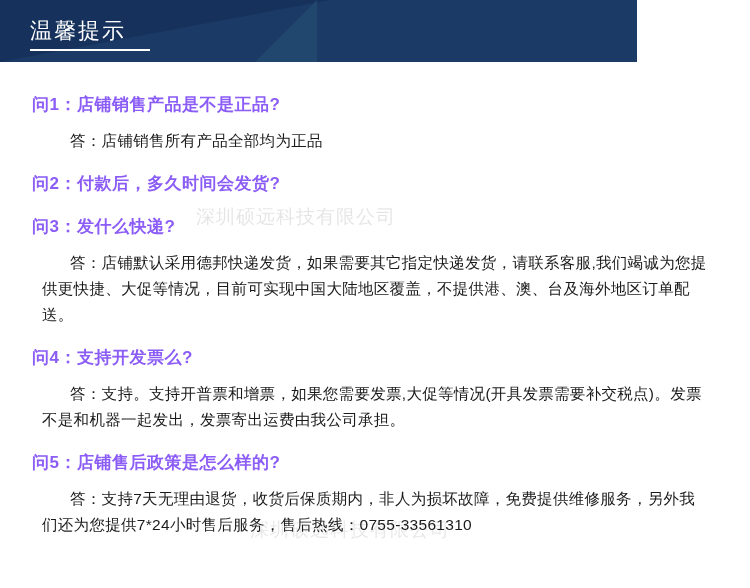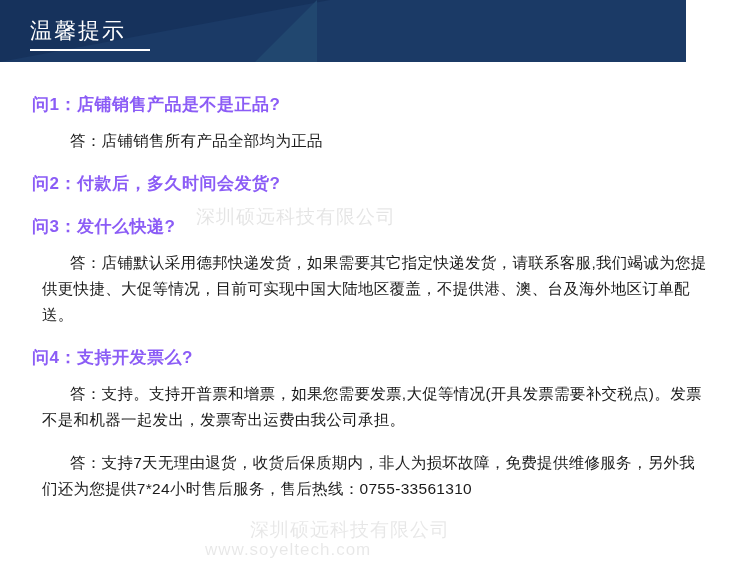--- a/index.html
+++ b/index.html
@@ -16,21 +16,21 @@
   .page {
     position: relative;
     width: 750px;
     height: 588px;
     background: #ffffff;
     box-sizing: border-box;
   }
   
   .header {
     position: relative;
-    width: 686px;
+    width: 637px;
     height: 62px;
     overflow: hidden;
   }
   .header-bg-dark {
     position: absolute;
     left: 0;
     top: 0;
     width: 750px;
     height: 62px;
     background: #1b3a66;
@@ -124,21 +124,20 @@
     <div class="header-bg-tri"></div>
     <div class="header-slash"></div>
     <div class="header-title">温馨提示</div>
     <div class="header-underline"></div>
   </div>
 
   <div class="content">
 
     <div class="watermark wm1">深圳硕远科技有限公司</div>
     <div class="watermark wm2">深圳硕远科技有限公司</div>
-    <div class="watermark wm3">www.soyeltech.com</div>
 
     <div class="qa-block">
       <p class="question">问1：店铺销售产品是不是正品?</p>
       <p class="answer">答：店铺销售所有产品全部均为正品</p>
     </div>
 
     <div class="qa-block">
       <p class="question">问2：付款后，多久时间会发货?</p>
     </div>
 
@@ -146,17 +145,18 @@
       <p class="question">问3：发什么快递?</p>
       <p class="answer">答：店铺默认采用德邦快递发货，如果需要其它指定快递发货，请联系客服,我们竭诚为您提供更快捷、大促等情况，目前可实现中国大陆地区覆盖，不提供港、澳、台及海外地区订单配送。</p>
     </div>
 
     <div class="qa-block">
       <p class="question">问4：支持开发票么?</p>
       <p class="answer">答：支持。支持开普票和增票，如果您需要发票,大促等情况(开具发票需要补交税点)。发票不是和机器一起发出，发票寄出运费由我公司承担。</p>
     </div>
 
     <div class="qa-block">
+      <p class="question">问5：店铺售后政策是怎么样的?</p>
       <p class="answer">答：支持7天无理由退货，收货后保质期内，非人为损坏故障，免费提供维修服务，另外我们还为您提供7*24小时售后服务，售后热线：0755-33561310</p>
     </div>
 
   </div>
 </div>
 
 </body></html>

